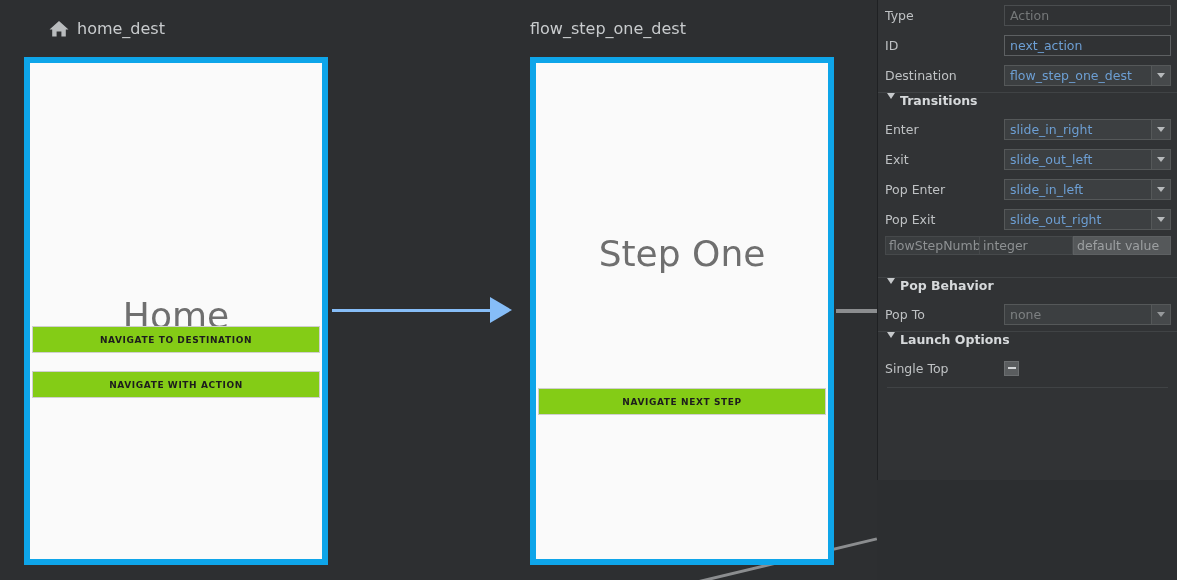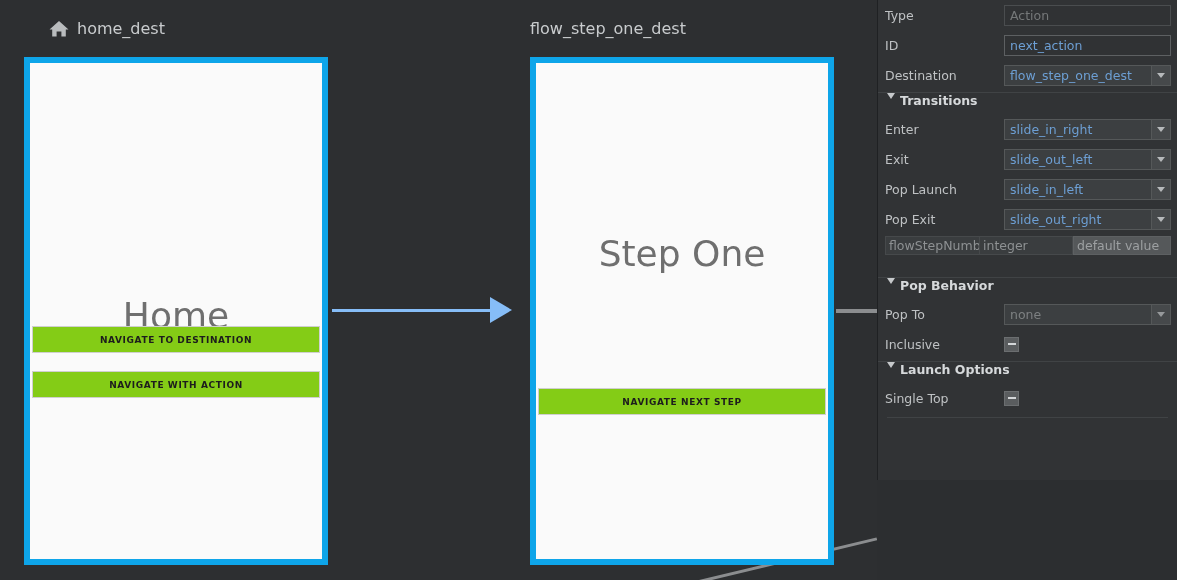--- a/index.html
+++ b/index.html
@@ -251,21 +251,21 @@
       <div class="lbl">Exit</div>
       <div class="combo">
         <span class="val">slide_out_left</span>
         <span class="arrowbox">
             <span class="tri"></span>
           </span>
       </div>
     </div>
 
     <div class="row">
-      <div class="lbl">Pop Launch</div>
+      <div class="lbl">Pop Enter</div>
       <div class="combo">
         <span class="val">slide_in_left</span>
         <span class="arrowbox">
             <span class="tri"></span>
           </span>
       </div>
     </div>
 
     <div class="row">
       <div class="lbl">Pop Exit</div>
@@ -292,26 +292,20 @@
     <div class="row">
       <div class="lbl">Pop To</div>
       <div class="combo muted">
         <span class="val">none</span>
         <span class="arrowbox">
             <span class="tri"></span>
           </span>
       </div>
     </div>
 
-    <div class="row">
-      <div class="lbl">Inclusive</div>
-      <div class="check">
-          <span class="dash"></span>
-        </div>
-    </div>
 
     <div class="section">
       <span class="caret"></span>
       <span>Launch Options</span>
     </div>
 
     <div class="row">
       <div class="lbl">Single Top</div>
       <div class="check">
           <span class="dash"></span>

